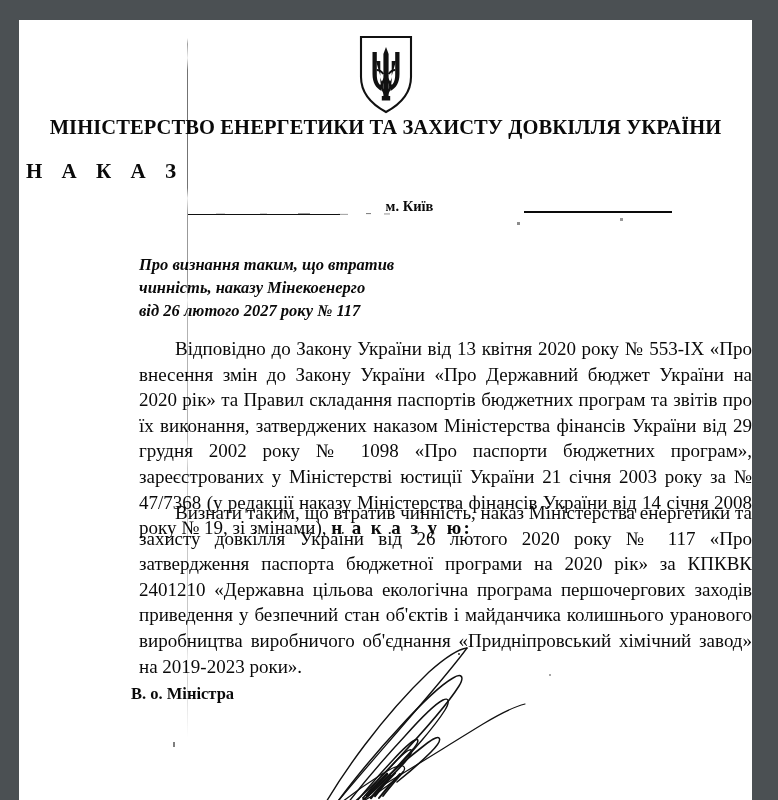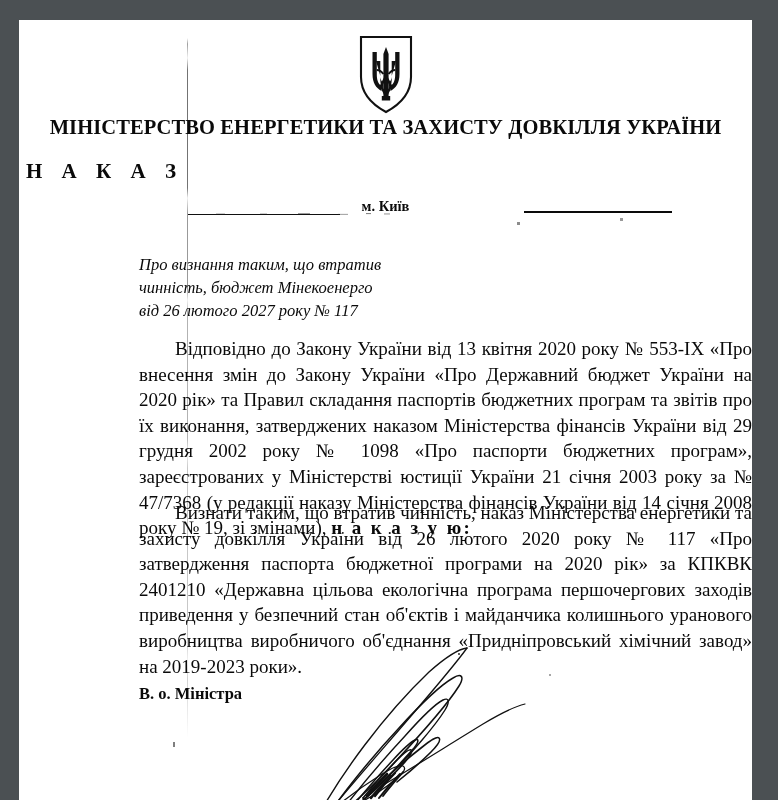--- a/index.html
+++ b/index.html
@@ -130,20 +130,21 @@
     opacity: 0.55;
   }
   .city {
     position: absolute;
     left: 0;
     top: 0;
     width: 733px;
     text-align: center;
     font-size: 14.5px;
     font-weight: bold;
+    padding-left: 24px;
   }
   .rule-number {
     position: absolute;
     left: 505px;
     top: 13px;
     width: 148px;
     height: 2px;
     background: #0a0a0a;
   }
   .speck-a {
@@ -155,21 +156,21 @@
     background: rgba(0,0,0,0.45);
   }
 
   
   .subject {
     position: absolute;
     left: 120px;
     top: 233px;
     width: 330px;
     font-size: 16.5px;
-    font-weight: normal;
+    font-weight: bold;
     font-style: italic;
     line-height: 23px;
   }
   .subject div { white-space: nowrap; }
 
   
   .body-text {
     position: absolute;
     left: 120px;
     width: 613px;
@@ -185,21 +186,21 @@
     text-indent: 36px;
   }
   .cmd-word {
     font-weight: bold;
     letter-spacing: 2.4px;
   }
 
   
   .sig-role {
     position: absolute;
-    left: 120px;
+    left: 112px;
     top: 664px;
     font-size: 16.5px;
     font-weight: bold;
   }
   .sig-name {
     position: absolute;
     right: 27px;
     top: 664px;
     font-size: 16.5px;
     font-weight: bold;
@@ -284,21 +285,21 @@
         <rect x="196" y="0.5" width="6" height="0.9" fill="#222"></rect>
       </svg>
       <div class="city">м. Київ</div>
       <div class="rule-number"></div>
       <div class="speck-a"></div>
     </div>
     <div class="speck-d"></div>
 
     <div class="subject">
       <div>Про визнання таким, що втратив</div>
-      <div>чинність, бюджет Мінекоенерго</div>
+      <div>чинність, наказу Мінекоенерго</div>
       <div>від 26 лютого 2027 року № 117</div>
     </div>
 
     <div class="body-text para-1">
       <p><span>Відповідно до Закону України від 13 квітня 2020 року № 553-IX «Про внесення змін до Закону України «Про Державний бюджет України на 2020 рік» та Правил складання паспортів бюджетних програм та звітів про їх виконання, затверджених наказом Міністерства фінансів України від 29 грудня 2002 року № 1098 «Про паспорти бюджетних програм», зареєстрованих у Міністерстві юстиції України 21 січня 2003 року за № 47/7368 (у редакції наказу Міністерства фінансів України від 14 січня 2008 року № 19, зі змінами), </span><span class="cmd-word">н а к а з у ю:</span></p>
     </div>
 
     <div class="body-text para-2">
       <p>Визнати таким, що втратив чинність, наказ Міністерства енергетики та захисту довкілля України від 26 лютого 2020 року № 117 «Про затвердження паспорта бюджетної програми на 2020 рік» за КПКВК 2401210 «Державна цільова екологічна програма першочергових заходів приведення у безпечний стан об'єктів і майданчика колишнього уранового виробництва виробничого об'єднання «Придніпровський хімічний завод» на 2019-2023 роки».</p>
     </div>

